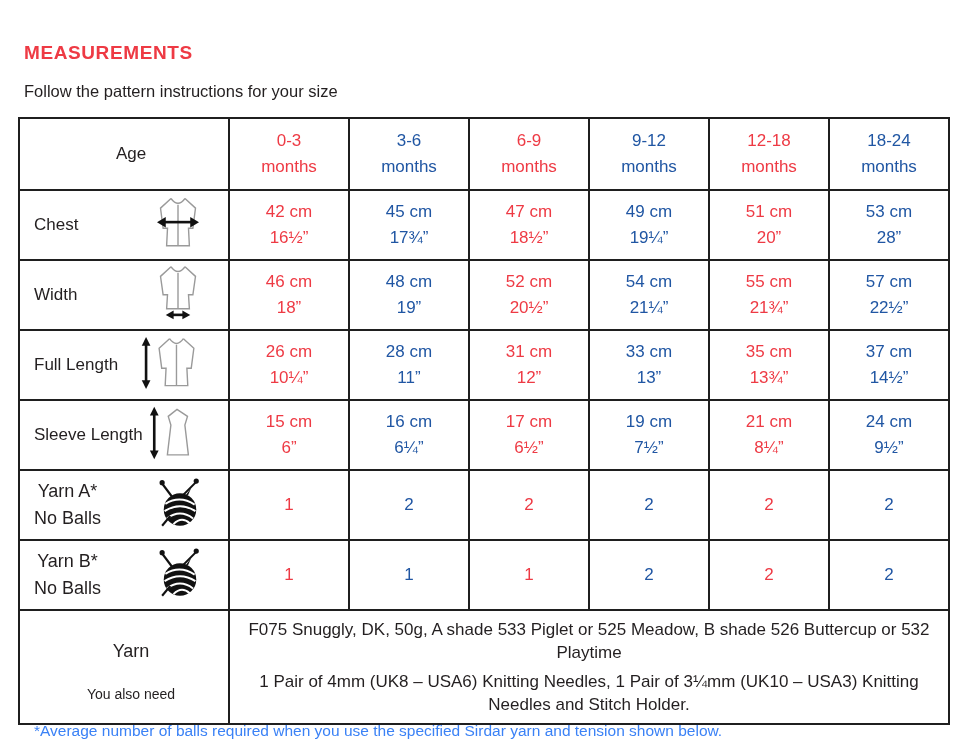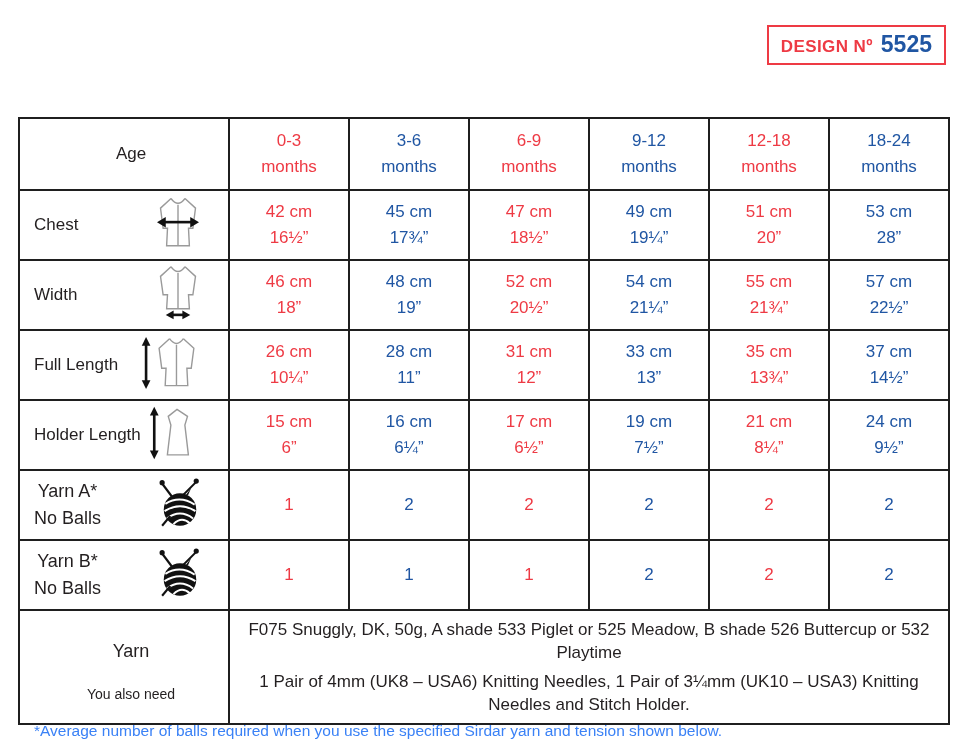--- a/index.html
+++ b/index.html
@@ -76,26 +76,24 @@
 
   svg .outline { fill: none; stroke: #9a9a9a; stroke-width: 1.6; }
   svg .arrow { stroke: #111; stroke-width: 3; }
   svg .arrowhead { fill: #111; stroke: none; }
 </style>
 </head>
 <body>
 
 <div class="page">
 
-
-  <div class="design-box">
-    <span class="lbl">DESIGN Nº</span>
-    <span class="num">5525</span>
-  </div>
-
+  <div class="title">MEASUREMENTS</div>
+
+
+  <div class="subtitle">Follow the pattern instructions for your size</div>
 
   <table class="meas">
 
     <tbody>
         <tr class="hdr">
       <td class="labelcell lab-w">Age</td>
       <td class="col-w c-red two-line">
         <div>0-3</div>
         <div>months</div>
       </td>
@@ -243,21 +241,21 @@
           </td>
       <td class="c-blue two-line">
             <div>37 cm</div>
             <div>14½”</div>
           </td>
     </tr>
 
     <tr class="meas-row">
       <td class="labelcell">
         <div class="labelwrap">
-          <span>Holder Length</span>
+          <span>Sleeve Length</span>
           <span class="rowicon">
             <svg width="58" height="56" viewBox="0 0 66 64">
               <line class="arrow" x1="7" y1="9" x2="7" y2="55"></line>
               <polygon class="arrowhead" points="7,2 2,12 12,12"></polygon>
               <polygon class="arrowhead" points="7,62 2,52 12,52"></polygon>
               <path class="outline" d="M33 5 L45 13 L42 23 L46 57 L22 57 L26 23 L23 13 Z"></path>
             </svg>
           </span>
         </div>
       </td>

